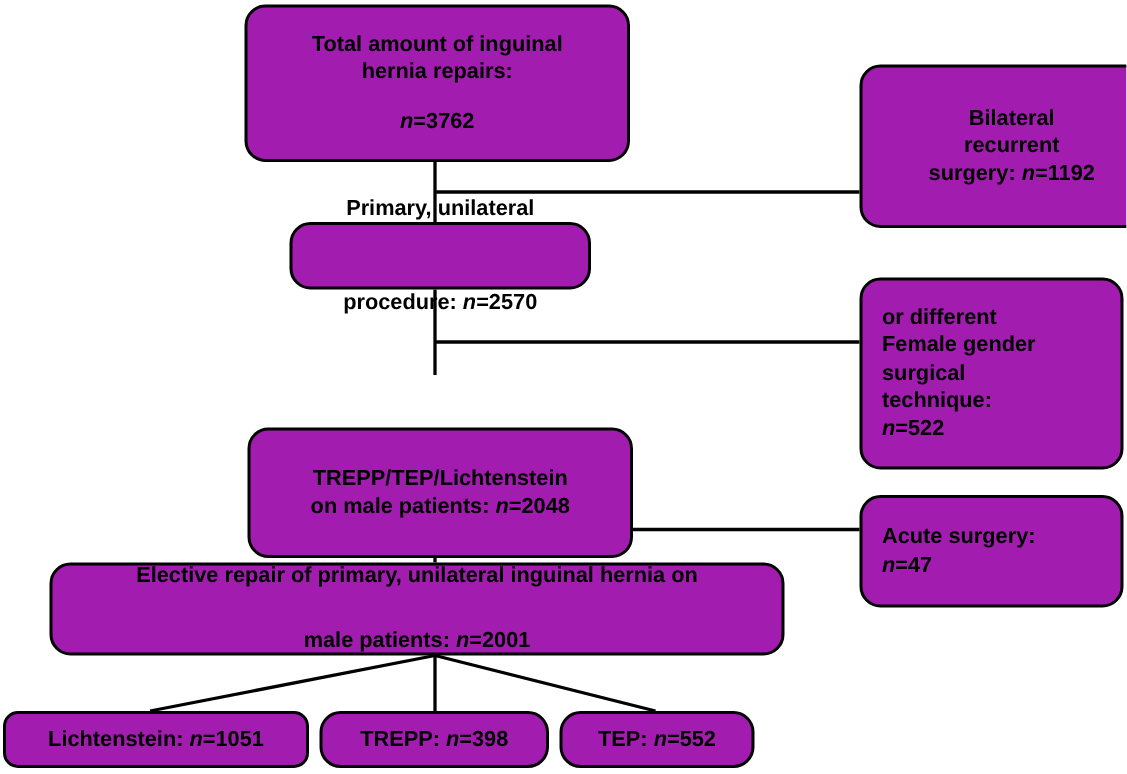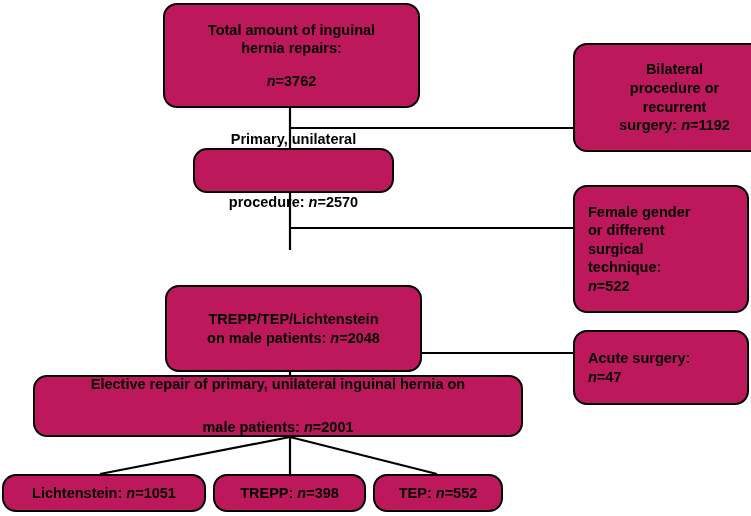--- a/index.html
+++ b/index.html
@@ -19,21 +19,21 @@
     position: absolute;
     left: 0;
     top: 0;
     width: 751px;
     height: 516px;
     pointer-events: none;
   }
   .node {
     position: absolute;
     box-sizing: border-box;
-    background: #be185d;
+    background: #a21caf;
     border: 2.2px solid #000000;
     border-radius: 14px;
     display: flex;
     flex-direction: column;
     justify-content: center;
     font-weight: bold;
     color: #000000;
     line-height: 1.28;
     z-index: 2;
   }
@@ -93,39 +93,38 @@
     <span class="ln"><span>on male patients: </span><i class="nvar">n</i><span>=2048</span></span>
   </div>
 
   <div class="node center" style="left:33px; top:375px; width:490px; height:62px; font-size:14.5px;gap:24px;">
     <span class="ln">Elective repair of primary, unilateral inguinal hernia on</span>
     <span class="ln"><span>male patients: </span><i class="nvar">n</i><span>=2001</span></span>
   </div>
 
   <div class="node center" style="left:573px; top:43px; width:203px; height:109px; font-size:14.5px;">
     <span class="ln">Bilateral</span>
-    <span class="ln">procedure or</span>
     <span class="ln">recurrent</span>
     <span class="ln"><span>surgery: </span><i class="nvar">n</i><span>=1192</span></span>
   </div>
 
   <div class="node left" style="left:573px; top:185px; width:176px; height:128px; font-size:14.5px;">
+    <span class="ln">or different</span>
     <span class="ln">Female gender</span>
-    <span class="ln">or different</span>
     <span class="ln">surgical</span>
     <span class="ln">technique:</span>
     <span class="ln"><i class="nvar">n</i><span>=522</span></span>
   </div>
 
   <div class="node left" style="left:573px; top:330px; width:176px; height:75px; font-size:14.5px;">
     <span class="ln">Acute surgery:</span>
     <span class="ln"><i class="nvar">n</i><span>=47</span></span>
   </div>
 
-  <div class="node center" style="left:2px; top:474px; width:204px; height:38px; font-size:14.5px;">
+  <div class="node center" style="left:2px; top:474px; width:204px; height:38px; font-size:14.5px;border-radius:10px;">
     <span class="ln"><span>Lichtenstein: </span><i class="nvar">n</i><span>=1051</span></span>
   </div>
 
   <div class="node center" style="left:213px; top:474px; width:153px; height:38px; font-size:14.5px;">
     <span class="ln"><span>TREPP: </span><i class="nvar">n</i><span>=398</span></span>
   </div>
 
   <div class="node center" style="left:373px; top:474px; width:130px; height:38px; font-size:14.5px;">
     <span class="ln"><span>TEP: </span><i class="nvar">n</i><span>=552</span></span>
   </div>

